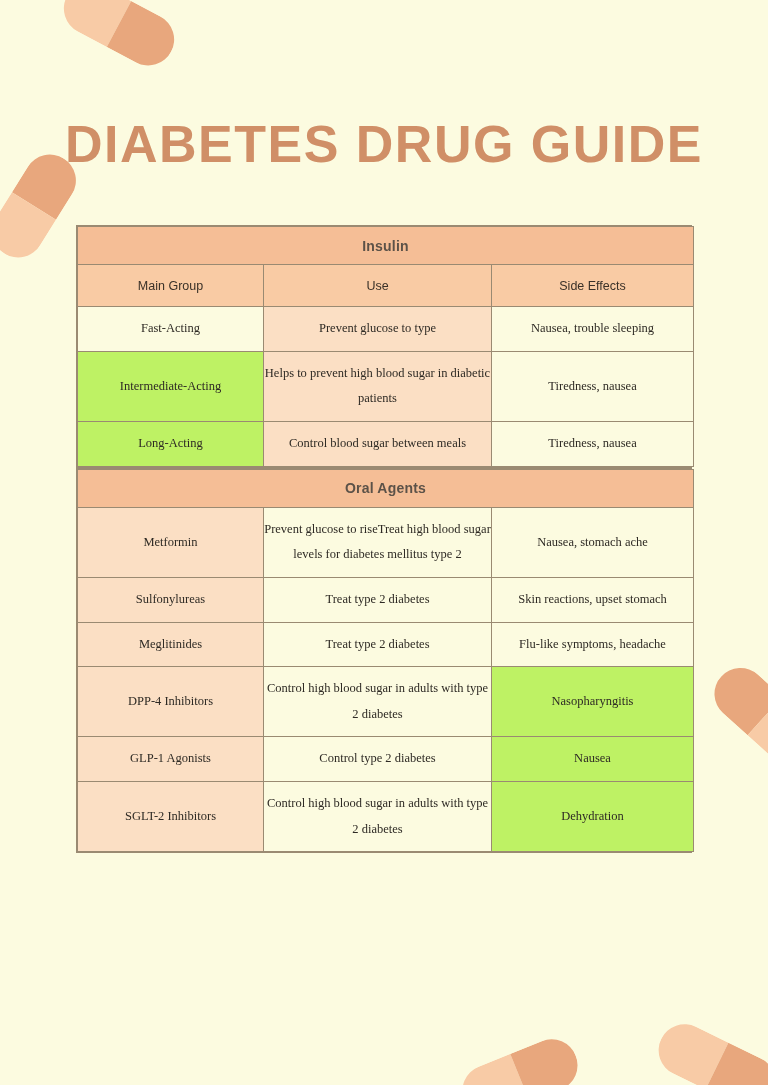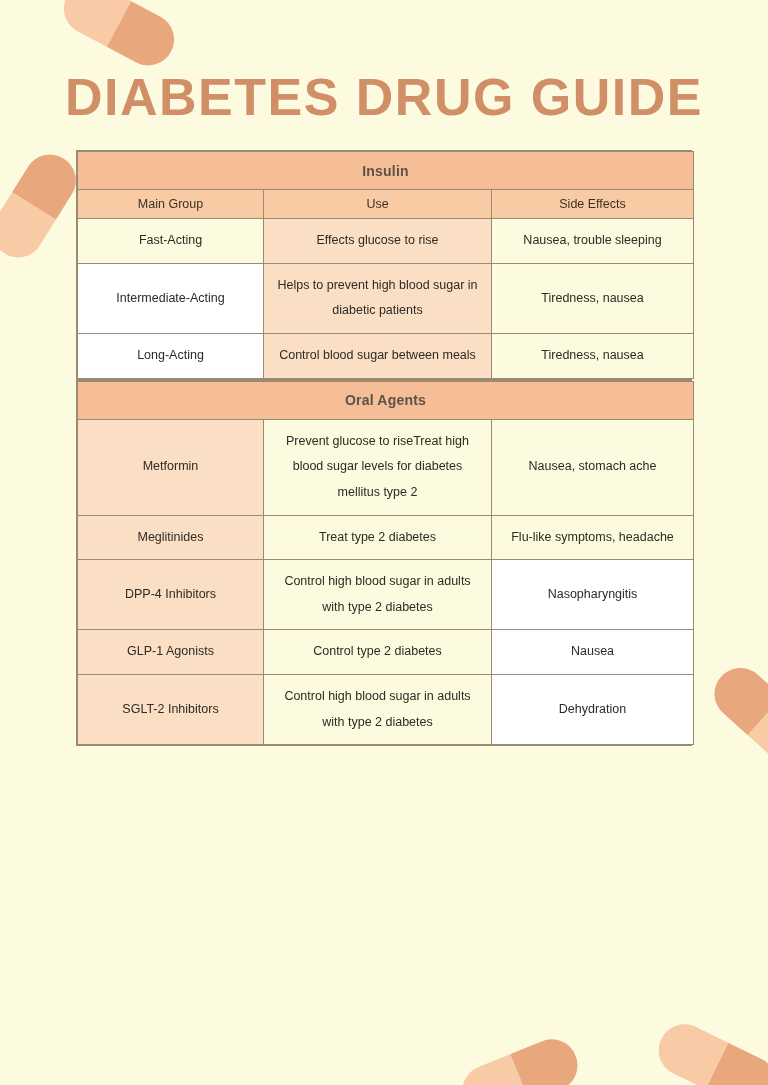--- a/index.html
+++ b/index.html
@@ -44,33 +44,33 @@
     height: 1085px;
     padding: 0 38px;
   }
 
   .page-title {
     text-align: center;
     color: #D08F67;
     font-size: 52px;
     font-weight: bold;
     letter-spacing: 1.5px;
-    padding-top: 69px;
+    padding-top: 116px;
     line-height: 1.1;
     white-space: nowrap;
   }
 
   .table-block {
     width: 616px;
     margin: 0 auto;
     border: 1px solid #9A8A72;
     border-collapse: collapse;
   }
 
-  .table-1 { margin-top: 24px; }
+  .table-1 { margin-top: 52px; }
   .table-2 { }
 
   table {
     width: 100%;
     border-collapse: collapse;
     table-layout: fixed;
   }
 
   col.c1 { width: 186px; }
   col.c2 { width: 228px; }
@@ -85,37 +85,38 @@
     height: 38px;
     border: 1px solid #9A8A72;
     letter-spacing: 0.2px;
   }
 
   .tbl-head td {
     background: #F9CBA4;
     color: #3A3128;
     font-size: 12.5px;
     text-align: center;
-    height: 29px;
+    height: 42px;
     border: 1px solid #9A8A72;
   }
 
   tbody td {
     border: 1px solid #9A8A72;
     text-align: center;
     vertical-align: middle;
     font-size: 12.5px;
     color: #2E2A24;
     line-height: 2.05;
-    padding: 9px 12px;
+    padding: 9px 0;
+    font-family: Liberation Serif, serif;
   }
 
   td.bg-cream { background: #FCFBE0; }
   td.bg-tint  { background: #FBDFC4; }
-  td.bg-peach { background: #ffffff; }
+  td.bg-peach { background: #bef264; }
 </style>
 </head>
 <body>
 
 <div class="pill-layer" id="pill-layer">
     <div class="pill" style="left: 60px; top: -2px; width: 118px; height: 52px; border-radius: 26px; transform: rotate(28deg);">
       <div class="half light"></div>
       <div class="half dark"></div>
     </div>
     <div class="pill" style="left: -22px; top: 180px; width: 112px; height: 52px; border-radius: 26px; transform: rotate(122deg);">
@@ -153,21 +154,21 @@
         </tr>
         <tr class="tbl-head">
           <td>Main Group</td>
           <td>Use</td>
           <td>Side Effects</td>
         </tr>
       </thead>
       <tbody id="tbody-0">
           <tr>
             <td class="bg-cream">Fast-Acting</td>
-            <td class="bg-tint">Effects glucose to rise</td>
+            <td class="bg-tint">Prevent glucose to type</td>
             <td class="bg-cream">Nausea, trouble sleeping</td>
           </tr>
           <tr>
             <td class="bg-peach">Intermediate-Acting</td>
             <td class="bg-tint">Helps to prevent high blood sugar in diabetic patients</td>
             <td class="bg-cream">Tiredness, nausea</td>
           </tr>
           <tr>
             <td class="bg-peach">Long-Acting</td>
             <td class="bg-tint">Control blood sugar between meals</td>
@@ -189,20 +190,25 @@
           <td colspan="3">Oral Agents</td>
         </tr>
       </thead>
       <tbody id="tbody-1">
           <tr>
             <td class="bg-tint">Metformin</td>
             <td class="bg-cream">Prevent glucose to riseTreat high blood sugar levels for diabetes mellitus type 2</td>
             <td class="bg-cream">Nausea, stomach ache</td>
           </tr>
           <tr>
+            <td class="bg-tint">Sulfonylureas</td>
+            <td class="bg-cream">Treat type 2 diabetes</td>
+            <td class="bg-cream">Skin reactions, upset stomach</td>
+          </tr>
+          <tr>
             <td class="bg-tint">Meglitinides</td>
             <td class="bg-cream">Treat type 2 diabetes</td>
             <td class="bg-cream">Flu-like symptoms, headache</td>
           </tr>
           <tr>
             <td class="bg-tint">DPP-4 Inhibitors</td>
             <td class="bg-cream">Control high blood sugar in adults with type 2 diabetes</td>
             <td class="bg-peach">Nasopharyngitis</td>
           </tr>
           <tr>

